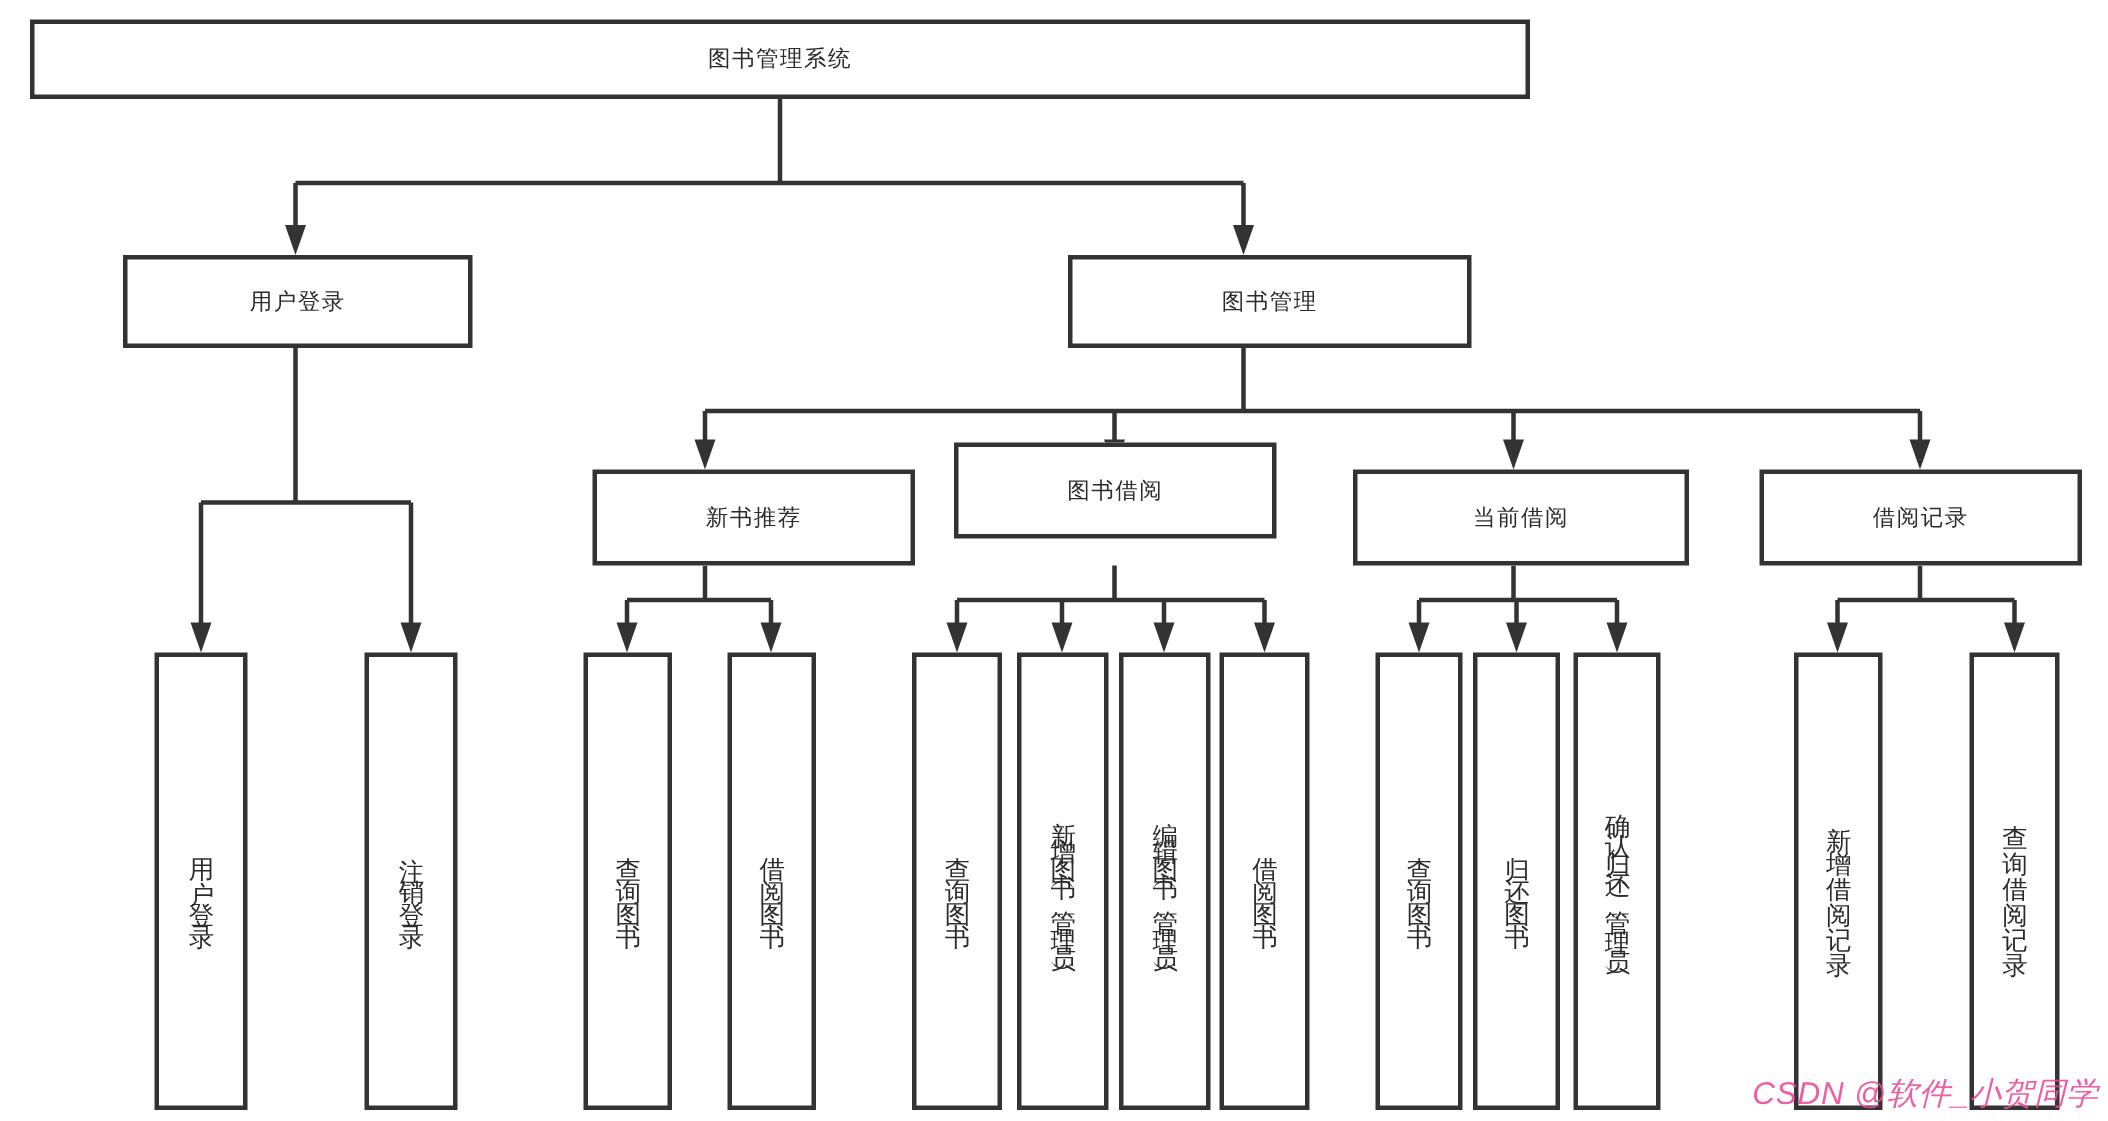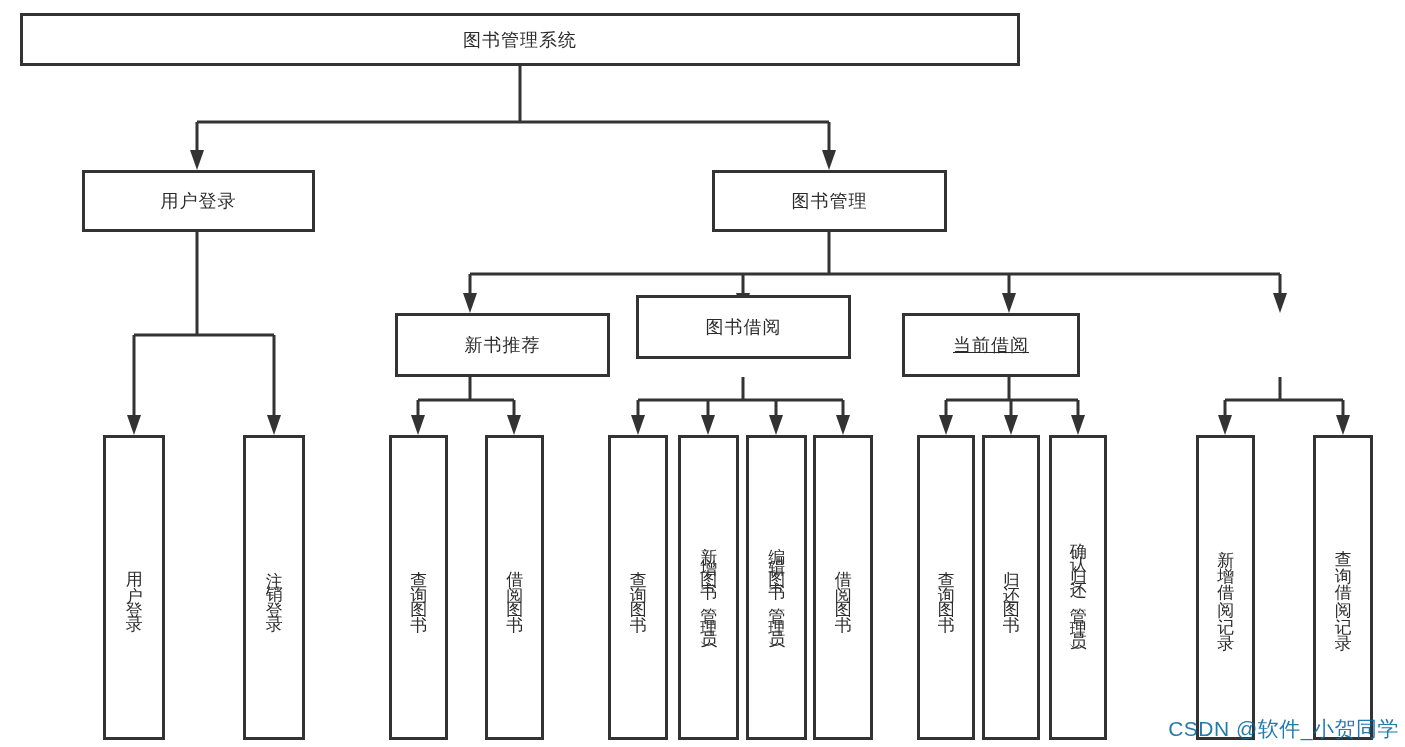--- a/index.html
+++ b/index.html
@@ -8,33 +8,34 @@
     font-family:"Liberation Sans","DejaVu Sans",sans-serif;
     color:#2b2b2b; overflow:hidden;
   }
   .wires { position:absolute; left:0; top:0; z-index:1; }
   .node {
     position:absolute; box-sizing:border-box;
     border:3px solid #333333; background:#ffffff;
     display:flex; align-items:center; justify-content:center;
     z-index:2;
   }
-  .hbox { font-size:18px; letter-spacing:1px; }
+  .hbox { font-size:15px; letter-spacing:1px; }
   .vbox span {
     writing-mode:vertical-rl; text-orientation:mixed;
     font-size:17px; line-height:1.15; white-space:nowrap;
   }
   .ls4  span { letter-spacing:15px; }
   .ls6  span { letter-spacing:17px; }
   .ls9  span { letter-spacing:13px; }
   .ls10 span { letter-spacing:12px; }
   .watermark {
     position:absolute; right:6px; top:715px; z-index:5;
-    font-size:21px; color:#0369a1; opacity:0.88; letter-spacing:0.5px;
+    font-size:21px; color:#ec4899; opacity:0.88; letter-spacing:0.5px;
     white-space:nowrap;
+    font-style:italic;
   }
 </style>
 </head>
 <body>
 
 <div class="canvas">
 
   <svg class="wires" width="1405" height="747" viewBox="0 0 1405 747">
     <g stroke="#333333" stroke-width="3" fill="none">
 
@@ -71,25 +72,26 @@
       <path d="M1004,415 L1018,415 L1011,435 Z"></path>
       <path d="M1071,415 L1085,415 L1078,435 Z"></path>
       <path d="M1218,415 L1232,415 L1225,435 Z"></path>
       <path d="M1336,415 L1350,415 L1343,435 Z"></path>
     </g>
   </svg>
 
   <div class="node hbox" style="left:20px;top:13px;width:1000px;height:53px;">图书管理系统</div>
 
   <div class="node hbox" style="left:82px;top:170px;width:233px;height:62px;">用户登录</div>
-  <div class="node hbox" style="left:712px;top:170px;width:235px;height:62px;">图书管理</div>
+  <div class="node hbox" style="left:712px;top:170px;width:269px;height:62px;">图书管理</div>
 
   <div class="node hbox" style="left:362px;top:313px;width:215px;height:64px;margin-left:33px;">新书推荐</div>
   <div class="node hbox" style="left:636px;top:295px;width:215px;height:64px;">图书借阅</div>
-  <div class="node hbox" style="left:902px;top:313px;width:178px;height:64px;text-decoration:underline;">当前借阅</div>
+  <div class="node hbox" style="left:902px;top:313px;width:224px;height:64px;">当前借阅</div>
+  <div class="node hbox" style="left:1173px;top:313px;width:215px;height:64px;">借阅记录</div>
 
   <div class="node vbox ls4" style="left:103px;top:435px;width:62px;height:305px;">
     <span>用户登录</span>
   </div>
   <div class="node vbox ls4" style="left:243px;top:435px;width:62px;height:305px;">
     <span>注销登录</span>
   </div>
 
   <div class="node vbox ls4" style="left:389px;top:435px;width:59px;height:305px;">
     <span>查询图书</span>

